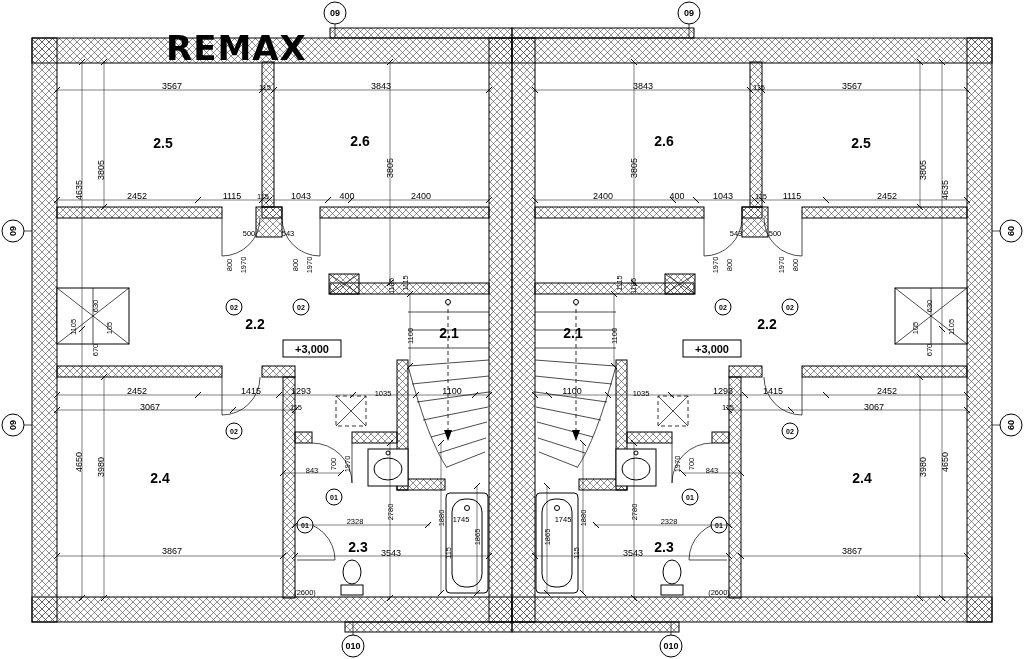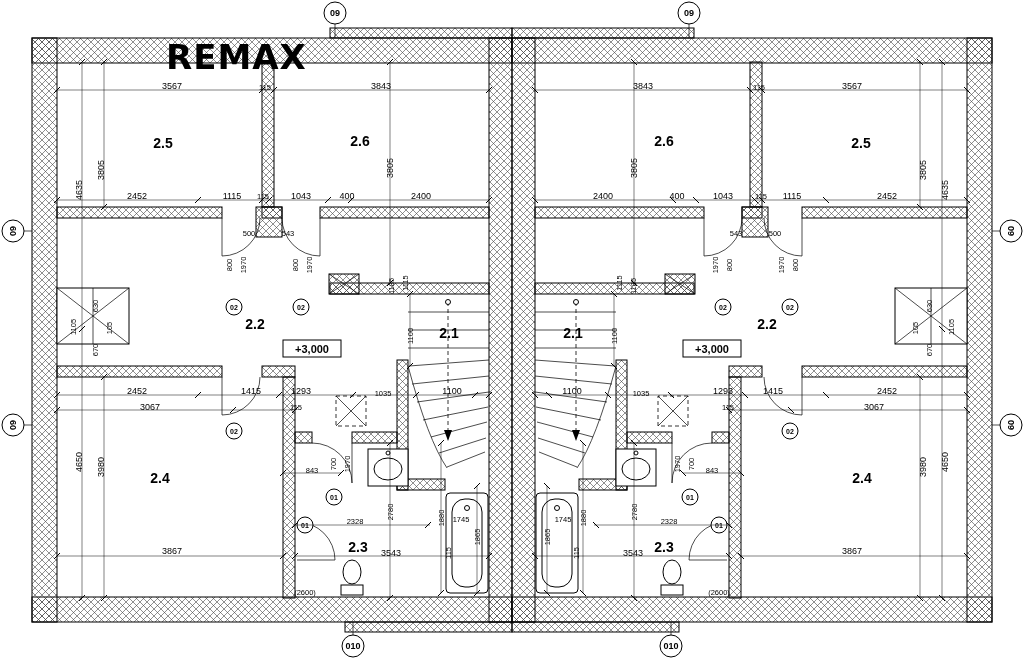--- a/index.html
+++ b/index.html
@@ -1,19 +1,19 @@
 <!DOCTYPE html>
 <html><head>
 <meta charset="utf-8">
 <style>
   html,body{margin:0;padding:0;background:#fff;}
   .plan{position:relative;width:1024px;height:659px;background:#fff;overflow:hidden;
         font-family:"Liberation Sans",sans-serif;}
   .plan svg{position:absolute;left:0;top:0;}
-  .logo{position:absolute;left:166px;top:40px;font-size:34px;font-weight:bold;
+  .logo{position:absolute;left:166px;top:31px;font-size:34px;font-weight:bold;
         letter-spacing:1px;color:#000;font-family:"DejaVu Sans",sans-serif;line-height:1;}
   
   .w{fill:url(#hatch);stroke:#000;stroke-width:1;}
   .ln{stroke:#000;stroke-width:0.7;fill:none;}
   .dimln{stroke:#000;stroke-width:0.5;fill:none;}
   .tick{stroke:#000;stroke-width:1;fill:none;}
   .fx{stroke:#000;stroke-width:1;fill:#fff;}
   .dash{stroke:#000;stroke-width:0.8;fill:none;stroke-dasharray:4 3;}
   text{text-anchor:middle;dominant-baseline:central;fill:#000;
        font-family:"Liberation Sans",sans-serif;}

